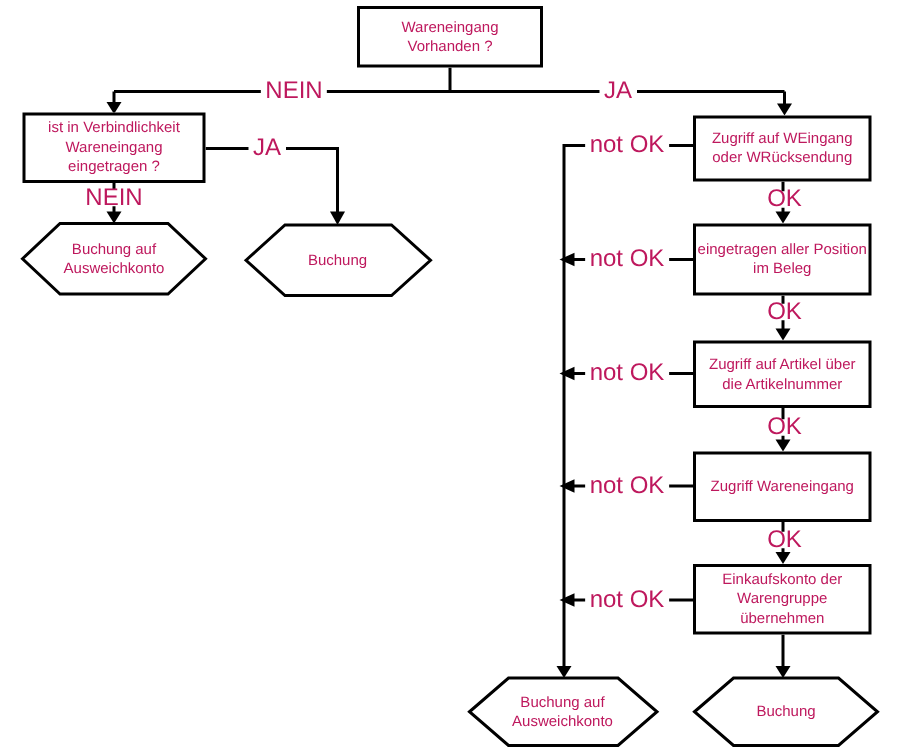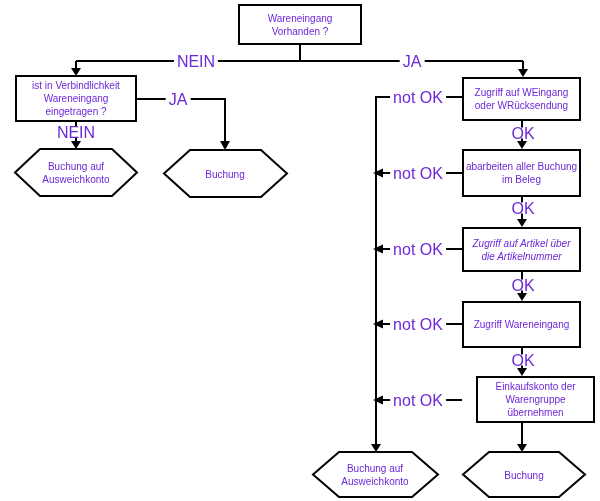--- a/index.html
+++ b/index.html
@@ -6,21 +6,21 @@
     margin: 0;
     padding: 0;
     background: #ffffff;
   }
   .canvas {
     position: relative;
     width: 600px;
     height: 501px;
     background: #ffffff;
     font-family: "Liberation Sans", sans-serif;
-    color: #6d28d9;
+    color: #be185d;
     overflow: hidden;
   }
   .connector-layer {
     position: absolute;
     left: 0; top: 0;
     width: 600px; height: 501px;
   }
   .node-box {
     position: absolute;
     box-sizing: border-box;
@@ -103,29 +103,29 @@
   <div class="node-box" style="left:238px; top:4px; width:124px; height:41px;">Wareneingang
 Vorhanden ?</div>
 
   <div class="node-box" style="left:15px; top:75px; width:122px; height:47px;">ist in Verbindlichkeit
 Wareneingang
 eingetragen ?</div>
 
   <div class="node-box" style="left:462px; top:77px; width:119px; height:44px;text-align:center;">Zugriff auf WEingang
 oder WRücksendung</div>
 
-  <div class="node-box" style="left:462px; top:149px; width:119px; height:48px;">abarbeiten aller Buchung
+  <div class="node-box" style="left:462px; top:149px; width:119px; height:48px;">eingetragen aller Position
 im Beleg</div>
 
-  <div class="node-box" style="left:462px; top:227px; width:119px; height:45px;font-style:italic;">Zugriff auf Artikel über
+  <div class="node-box" style="left:462px; top:227px; width:119px; height:45px;">Zugriff auf Artikel über
 die Artikelnummer</div>
 
   <div class="node-box" style="left:462px; top:301px; width:119px; height:47px;">Zugriff Wareneingang</div>
 
-  <div class="node-box" style="left:462px; top:376px; width:119px; height:47px;margin-left:14px;">Einkaufskonto der
+  <div class="node-box" style="left:462px; top:376px; width:119px; height:47px;">Einkaufskonto der
 Warengruppe
 übernehmen</div>
 
   <div class="hex-text" style="left:76px; top:173px;">Buchung auf
 Ausweichkonto</div>
 
   <div class="hex-text" style="left:225px; top:174px;">Buchung</div>
 
   <div class="hex-text" style="left:375px; top:475px;">Buchung auf
 Ausweichkonto</div>

